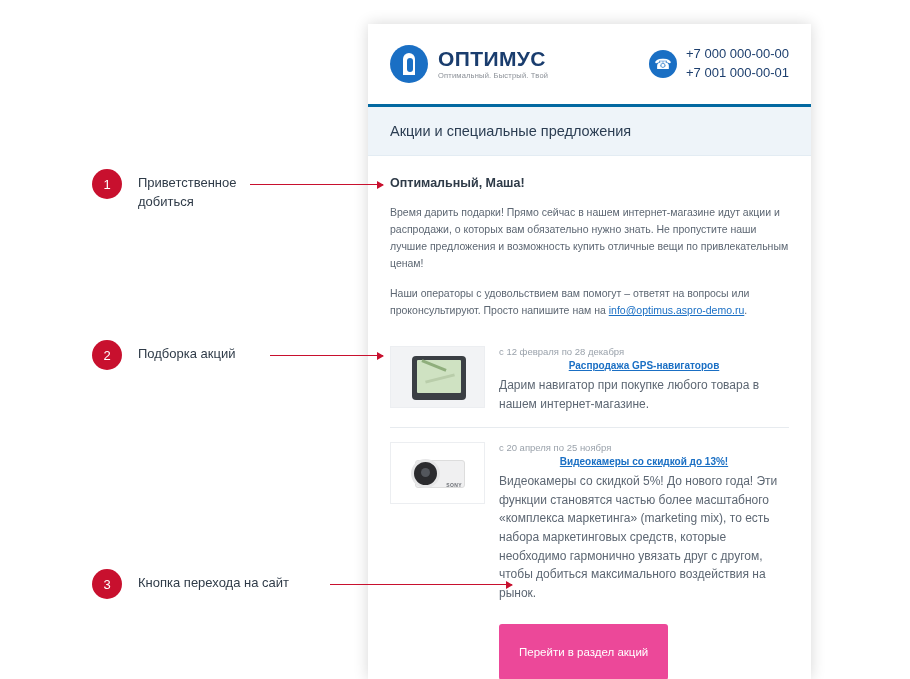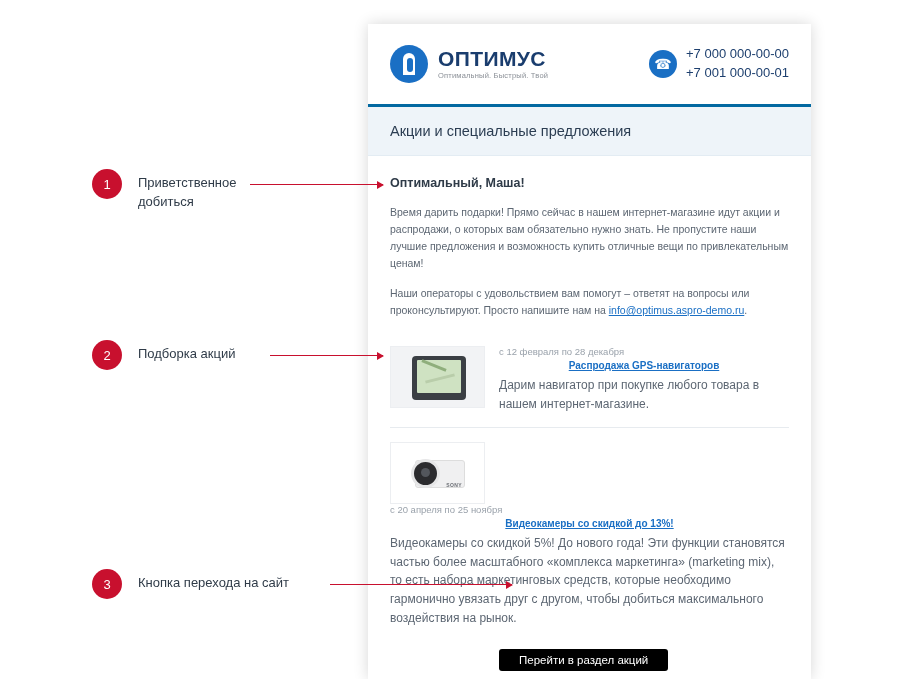--- a/index.html
+++ b/index.html
@@ -145,21 +145,20 @@
   }
 
   .promo {
     display: flex;
     padding-top: 14px;
     margin-top: 4px;
   }
   .promo + .promo {
     border-top: 1px solid #e7ebef;
     margin-top: 14px;
-    flex-direction: column;
   }
   .promo-thumb {
     width: 95px;
     height: 62px;
     flex: none;
     margin-right: 14px;
     background: #f3f4f6;
     position: relative;
     overflow: hidden;
     border: 1px solid #eceef1;
@@ -268,24 +267,24 @@
     line-height: 1.55;
     color: #5d6773;
   }
 
   .cta-wrap {
     margin-top: 22px;
     padding-left: 109px;
   }
   .cta-button {
     display: inline-block;
-    background: #000000;
+    background: #ec4899;
     color: #ffffff;
     font-size: 11.5px;
-    padding: 5px 20px;
+    padding: 22px 20px;
     border: none;
     border-radius: 3px;
     cursor: pointer;
     font-family: "Liberation Sans", sans-serif;
   }
 
   
   .annotation {
     position: absolute;
     display: flex;

